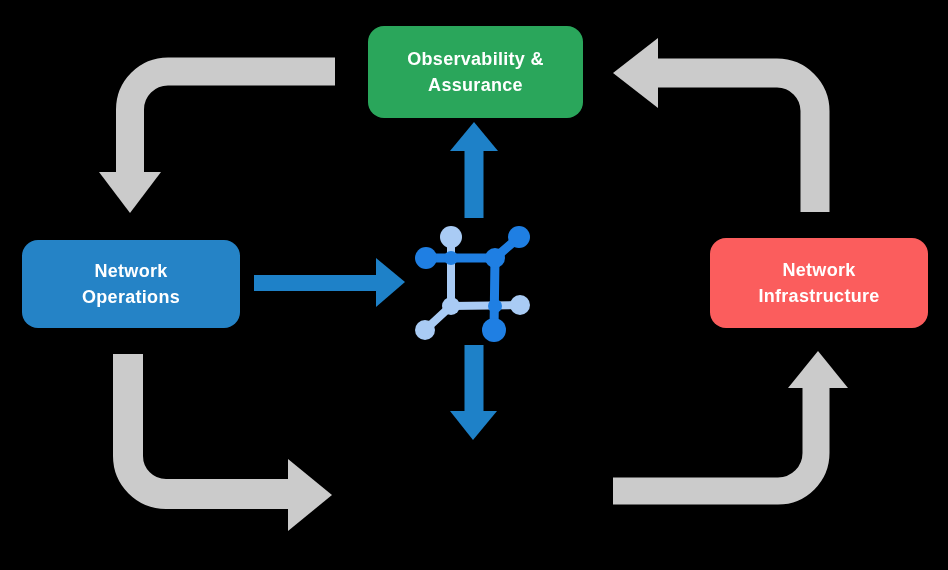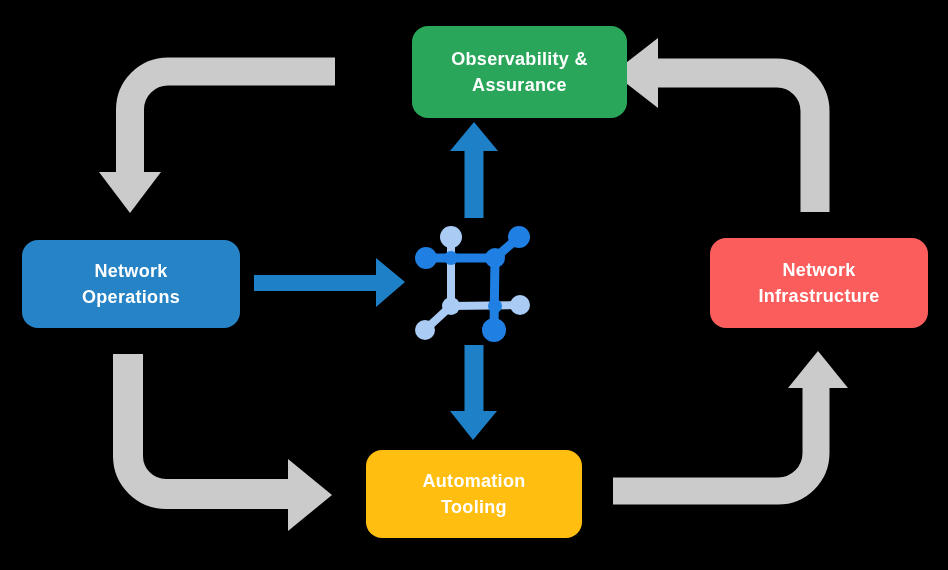--- a/index.html
+++ b/index.html
@@ -91,33 +91,29 @@
         <circle cx="16" cy="36" r="11" fill="#1F7FE3"></circle>
         <circle cx="109" cy="15" r="11" fill="#1F7FE3"></circle>
         <circle cx="84" cy="108" r="12" fill="#1F7FE3"></circle>
         <circle cx="85" cy="36" r="10" fill="#1F7FE3"></circle>
         <circle cx="41" cy="36" r="7" fill="#1F7FE3"></circle>
         <circle cx="85" cy="84" r="7" fill="#1F7FE3"></circle>
       </g>
     </g>
   </svg>
 
-  <div class="node" style="left: 368px; top: 26px; width: 215px; height: 92px; background: rgb(42, 166, 91); margin-left: 44px;">
+  <div class="node" style="left: 368px; top: 26px; width: 215px; height: 92px; background: rgb(42, 166, 91);">
     <span class="node-label">Observability &amp;
 Assurance</span>
   </div>
 
   <div class="node" style="left: 22px; top: 240px; width: 218px; height: 88px; background: rgb(37, 131, 198);">
     <span class="node-label">Network
 Operations</span>
   </div>
 
   <div class="node" style="left: 710px; top: 238px; width: 218px; height: 90px; background: rgb(251, 93, 93);">
     <span class="node-label">Network
 Infrastructure</span>
   </div>
 
-  <div class="node" style="left: 366px; top: 450px; width: 216px; height: 88px; background: rgb(255, 190, 16);">
-    <span class="node-label">Automation
-Tooling</span>
-  </div>
 
 </div>
 
 </body></html>

